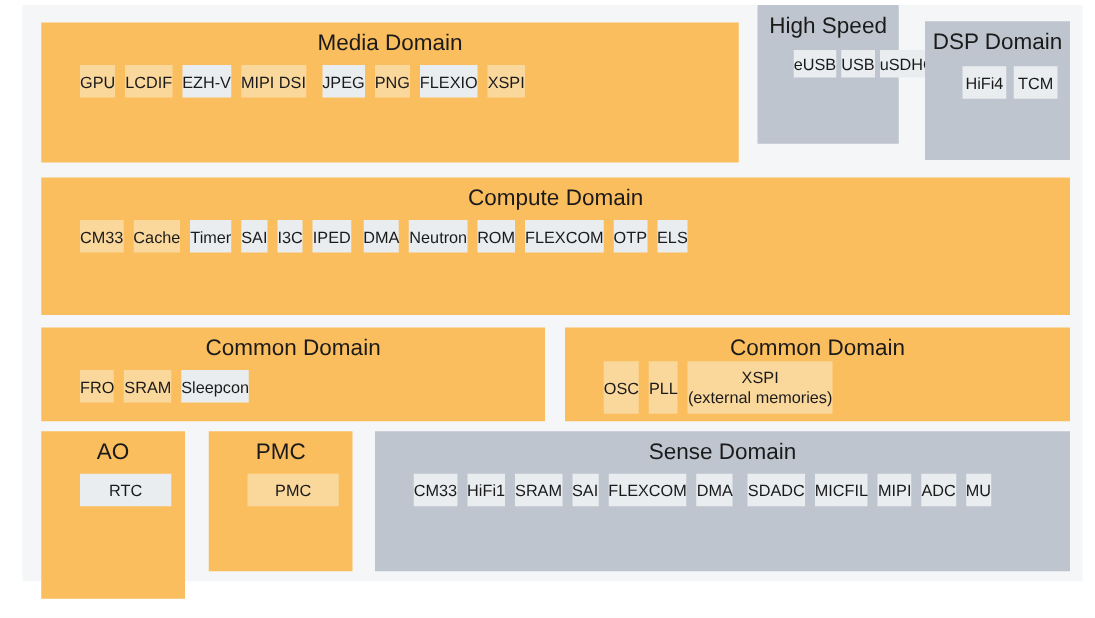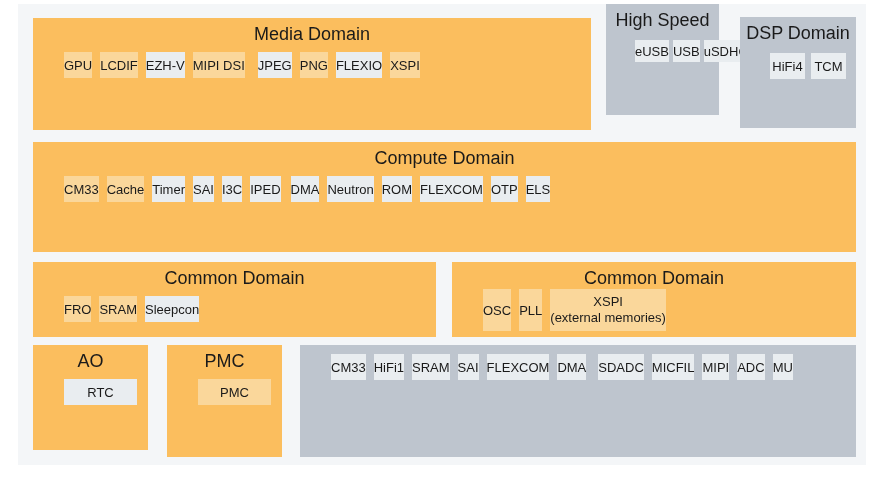--- a/index.html
+++ b/index.html
@@ -33,21 +33,21 @@
   .box.o{background:var(--box-light-orange);}
   .box.g{background:var(--box-light-gray);}
 
   
   #p-media{left:33px;top:18px;width:558px;height:112px;}
   #p-high{left:606px;top:4px;width:113px;height:111px;}
   #p-dsp{left:740px;top:17px;width:116px;height:111px;}
   #p-compute{left:33px;top:142px;width:823px;height:110px;}
   #p-common-left{left:33px;top:262px;width:403px;height:75px;}
   #p-common-right{left:452px;top:262px;width:404px;height:75px;}
-  #p-ao{left:33px;top:345px;width:115px;height:105px;}
+  #p-ao{left:33px;top:345px;width:115px;height:134px;}
   #p-pmc{left:167px;top:345px;width:115px;height:112px;}
   #p-sense{left:300px;top:345px;width:556px;height:112px;}
 
   
   #p-media .rows{gap:13px;}
   #p-compute .rows{gap:10px;}
   #p-high .rows{margin-top:11px;padding:0 9px;gap:4px;border-radius:23px;}
   #p-high .box{height:22px;}
   #p-dsp .rows{margin-top:11px;padding:0 10px;gap:6px;}
   #p-common-right .rows{margin-top:2px;}
@@ -150,20 +150,21 @@
   </div>
 
   <div class="panel orange" id="p-pmc">
     <div class="panel-title">PMC</div>
     <div class="rows">
       <div class="box o">PMC</div>
     </div>
   </div>
 
   <div class="panel gray" id="p-sense">
+    <div class="panel-title">Sense Domain</div>
     <div class="rows">
       <div class="row">
         <div class="box g">CM33</div>
         <div class="box g">HiFi1</div>
         <div class="box g">SRAM</div>
         <div class="box g">SAI</div>
         <div class="box g">FLEXCOM</div>
         <div class="box g">DMA</div>
       </div>
       <div class="row">

